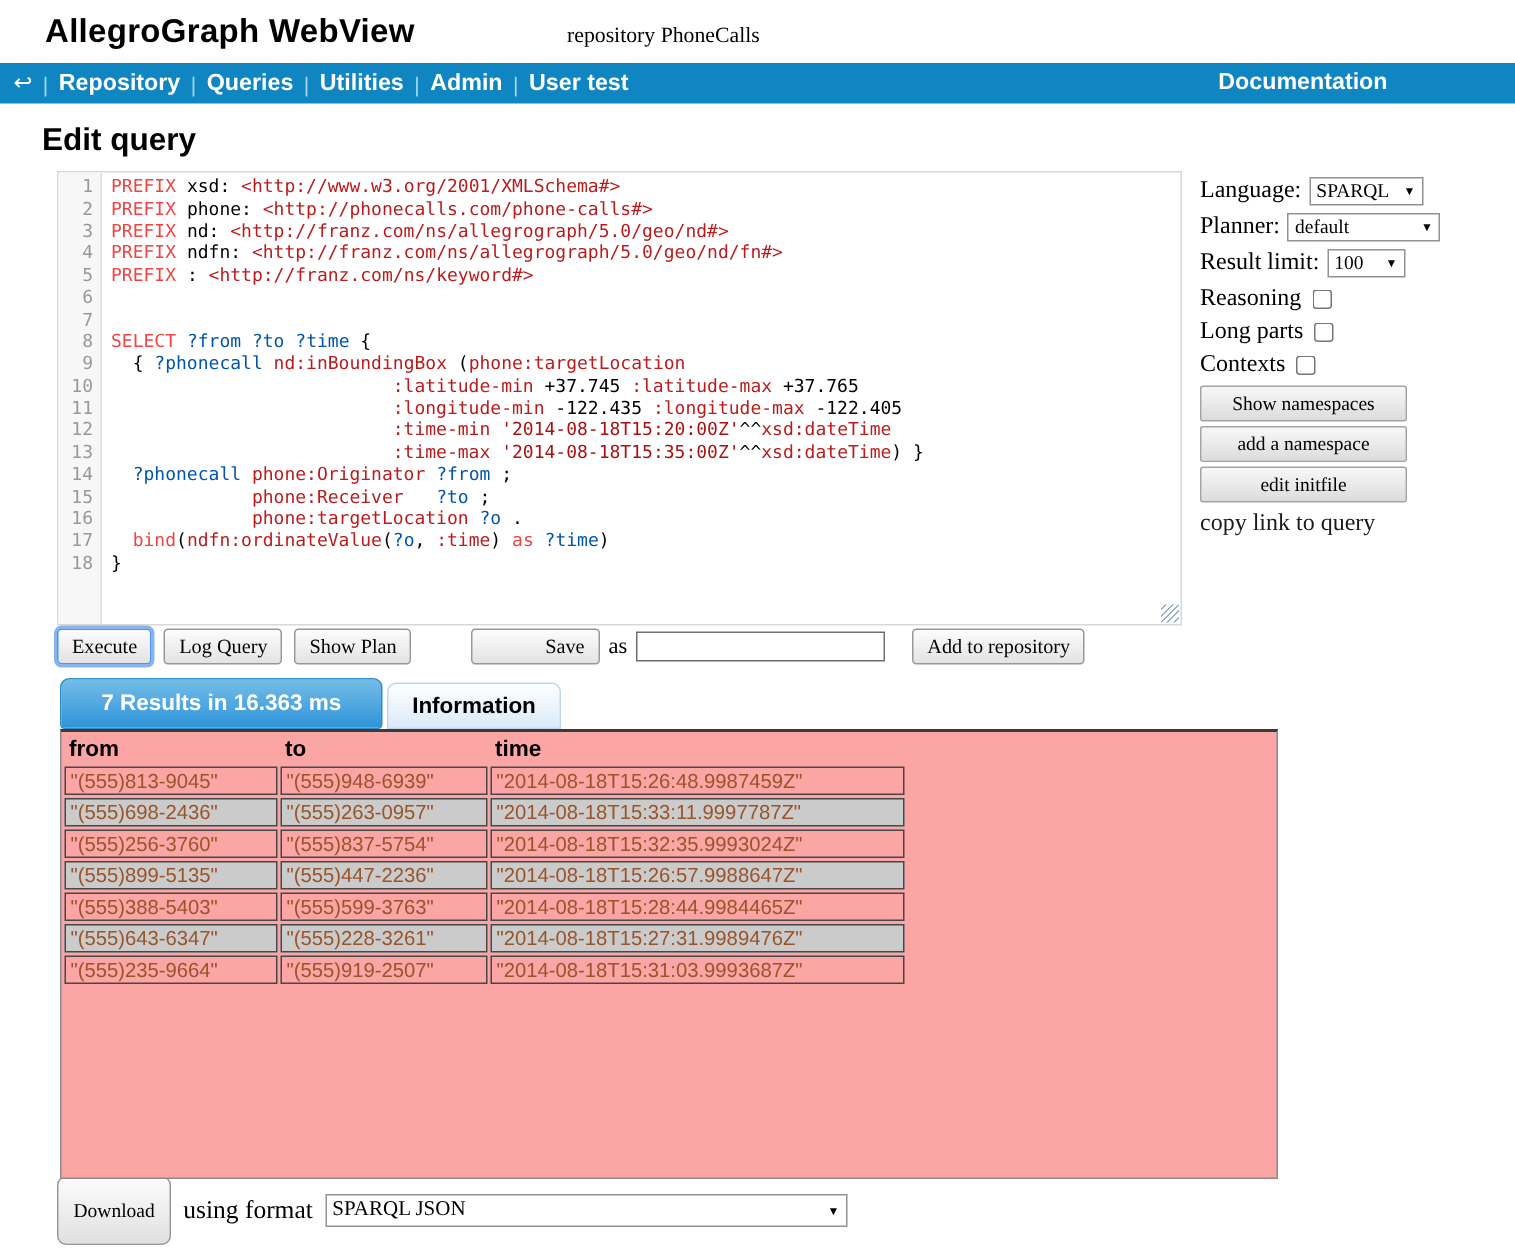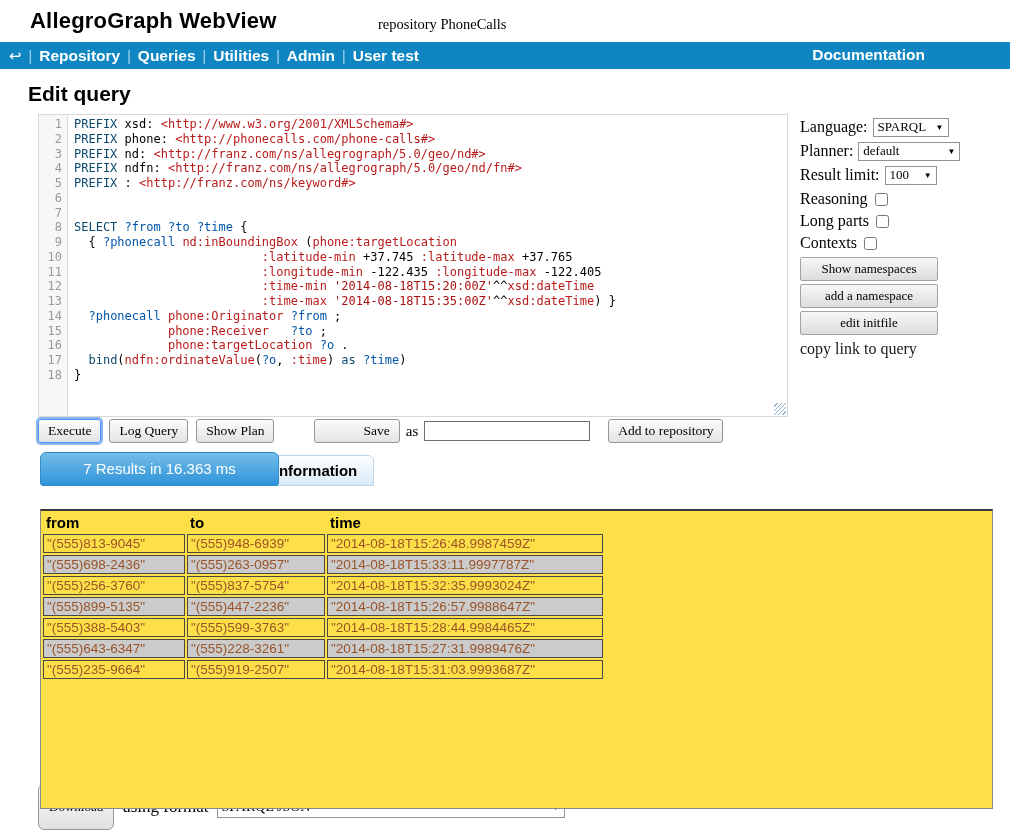--- a/index.html
+++ b/index.html
@@ -24,21 +24,21 @@
   .page-heading{position:absolute;left:28px;top:82px;font-size:21px;font-weight:bold;}
 
   
   .editor{position:absolute;left:38px;top:114px;width:748px;height:301px;border:1px solid #d8d8d8;
           background:#fff;font-family:"DejaVu Sans Mono",monospace;font-size:12px;line-height:14.75px;}
   .gutter{position:absolute;left:0;top:0;bottom:0;width:29px;background:#f7f7f7;border-right:1px solid #ddd;
           padding-top:2px;box-sizing:border-box;}
   .ln{height:14.75px;text-align:right;padding-right:5px;color:#999;}
   .code{position:absolute;left:30px;top:0;right:0;bottom:0;padding:2px 0 0 5px;white-space:pre;overflow:hidden;}
   .cl{height:14.75px;white-space:pre;}
-  .kw{color:#0c4a6e;}
+  .kw{color:#ef4444;}
   .at{color:#b91c1c;}
   .vr{color:#05a;}
   .st{color:#a11;}
   .pl{color:#000;}
   .grip{position:absolute;right:1px;bottom:1px;width:12px;height:12px;
         background:repeating-linear-gradient(135deg,transparent 0 2px,#8fb0cf 2px 3px);cursor:nwse-resize;}
 
   
   .side{position:absolute;left:800px;top:116px;width:200px;font-family:"Liberation Serif",serif;font-size:16px;}
   .side-row{margin-bottom:2px;height:22px;display:flex;align-items:center;}
@@ -59,32 +59,32 @@
   
   .actions{position:absolute;left:38px;top:419px;height:24px;display:flex;align-items:center;}
   .btn{background:linear-gradient(#fcfcfc,#e3e3e3);border:1px solid #979797;border-radius:3px;
        font-family:"Liberation Serif",serif;font-size:13.5px;padding:3px 9px;color:#000;cursor:pointer;}
   .btn.focused{border-color:#4d90fe;box-shadow:0 0 0 2px #86b5ea;}
   .m8{margin-left:8px;} .m40{margin-left:40px;padding-left:48px;} .m6{margin-left:6px;} .m18{margin-left:18px;}
   .save-as{font-family:"Liberation Serif",serif;font-size:15px;}
   .save-input{width:158px;height:18px;border:1px solid #6e6e6e;margin-left:6px;font-size:13px;padding:0 3px;}
 
   
-  .tab-results{position:absolute;left:40px;top:452px;width:239px;height:34px;z-index:3;
+  .tab-results{position:absolute;left:40px;top:452px;width:215px;height:34px;z-index:3;
                background:linear-gradient(#74bde8,#2f94d8);border:1px solid #2f8cc8;border-radius:6px 6px 3px 3px;
-               color:#fff;font-weight:normal;font-size:15px;text-align:center;line-height:32px;cursor:pointer;
+               color:#fff;font-weight:bold;font-size:15px;text-align:center;line-height:32px;cursor:pointer;
                box-sizing:border-box;}
   .tab-info{position:absolute;left:258px;top:455px;width:116px;height:31px;z-index:1;
             background:linear-gradient(#ffffff,#d9eaf8);border:1px solid #bcd6ea;border-radius:6px 6px 0 0;
             color:#000;font-weight:bold;font-size:15px;text-align:center;line-height:29px;cursor:pointer;
             box-sizing:border-box;}
 
   
-  .results-panel{position:absolute;left:40px;top:486px;width:953px;height:300px;z-index:2;
-                 border:1px solid #8a8a8a;border-top:2px solid #3a3a3a;background:#fde047;box-sizing:border-box;margin-top:23px;}
+  .results-panel{position:absolute;left:40px;top:486px;width:812px;height:300px;z-index:2;
+                 border:1px solid #8a8a8a;border-top:2px solid #3a3a3a;background:#fca5a5;box-sizing:border-box;}
   table.res{border-collapse:separate;border-spacing:2px;margin:0;}
   table.res th{font-weight:bold;font-size:15px;text-align:left;padding:1px 3px;border:none;white-space:nowrap;}
   table.res td{border:1px solid #474747;font-size:13.5px;color:#99542a;padding:0 3px;height:17px;white-space:nowrap;}
   table.res td:nth-child(1){width:134px;}
   table.res td:nth-child(2){width:130px;}
   table.res td:nth-child(3){width:268px;}
   tr.alt td{background:#cbcbcb;}
 
   
   .footer{position:absolute;left:38px;top:795px;height:24px;display:flex;align-items:center;}

